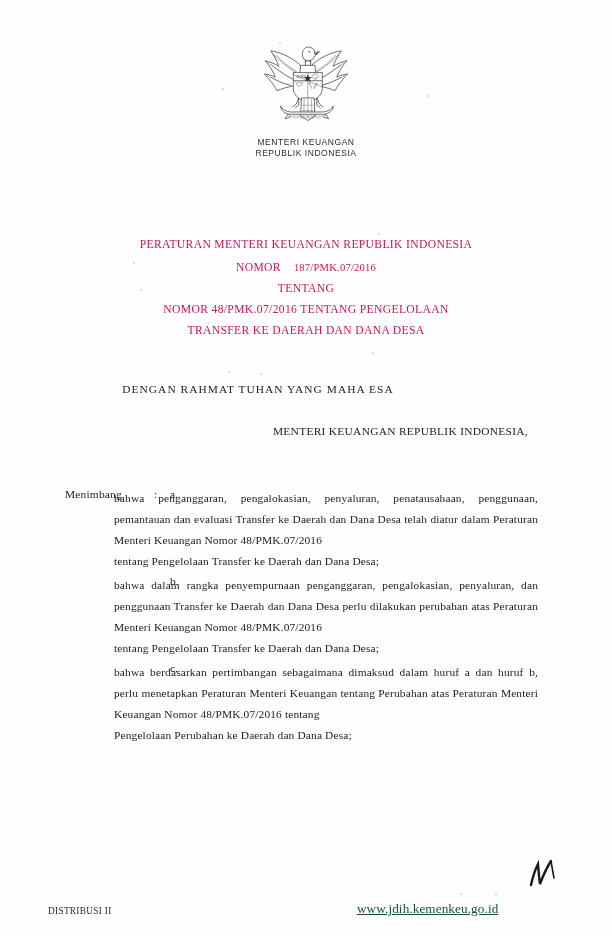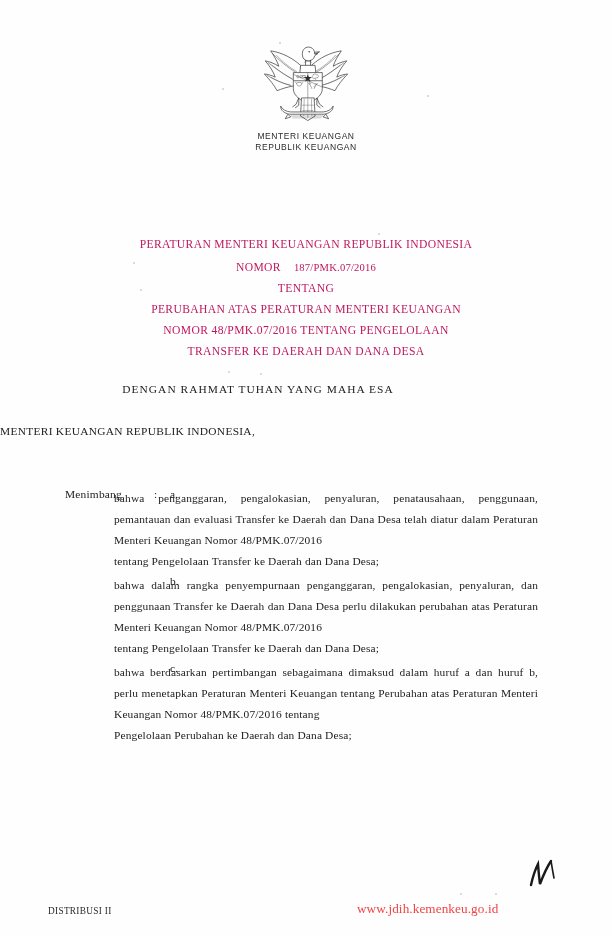--- a/index.html
+++ b/index.html
@@ -34,21 +34,21 @@
     height: 86px;
   }
   .ministry-line {
     font-family: "Liberation Sans", sans-serif;
     font-size: 8.5px;
     letter-spacing: 0.55px;
     color: #2b2b2b;
     line-height: 11px;
   }
   .ministry-wrap {
-    margin-top: 5px;
+    margin-top: 11px;
   }
   .salinan {
     font-family: "Liberation Serif", serif;
     font-weight: bold;
     font-size: 11.5px;
     letter-spacing: 1.1px;
     color: #111111;
     margin-top: 9px;
   }
 
@@ -91,21 +91,21 @@
     text-align: center;
     font-size: 11.4px;
     letter-spacing: 1.05px;
     color: #222222;
   }
   .authority {
     position: absolute;
     top: 425px;
     left: 0;
     width: 528px;
-    text-align: left;
+    text-align: right;
     font-size: 11.4px;
     letter-spacing: 0.3px;
     color: #222222;
   }
 
   
   .considering {
     position: absolute;
     top: 488px;
     left: 0;
@@ -276,31 +276,30 @@
                  C156 154 148 158 138 159 L66 159 C56 158 48 154 44 146 Z" fill="#ffffff"></path>
         <path d="M60 164 L54 174 L66 170 Z" fill="#ffffff"></path>
         <path d="M144 164 L150 174 L138 170 Z" fill="#ffffff"></path>
         <line x1="66" y1="168" x2="138" y2="168" stroke-width="0.7"></line>
         <line x1="70" y1="172" x2="134" y2="172" stroke-width="0.6"></line>
       </g>
     </svg>
 
     <div class="ministry-wrap">
       <div class="ministry-line">MENTERI KEUANGAN</div>
-      <div class="ministry-line">REPUBLIK KEUANGAN</div>
+      <div class="ministry-line">REPUBLIK INDONESIA</div>
     </div>
   </div>
 
   <div class="title-block">
     <div class="title-line">PERATURAN MENTERI KEUANGAN REPUBLIK INDONESIA</div>
     <div class="nomor-line">
       <span class="nomor-label">NOMOR</span><span class="nomor-value">187/PMK.07/2016</span>
     </div>
     <div class="title-line">TENTANG</div>
-    <div class="title-line">PERUBAHAN ATAS PERATURAN MENTERI KEUANGAN</div>
     <div class="title-line">NOMOR 48/PMK.07/2016 TENTANG PENGELOLAAN</div>
     <div class="title-line">TRANSFER KE DAERAH DAN DANA DESA</div>
   </div>
 
   <div class="invocation">DENGAN RAHMAT TUHAN YANG MAHA ESA</div>
   <div class="authority">MENTERI KEUANGAN REPUBLIK INDONESIA,</div>
 
   <div class="considering">
     <div class="consider-label">Menimbang</div>
     <div class="consider-colon">:</div>
@@ -320,15 +319,15 @@
       <div class="clause-text last-left"><span>bahwa berdasarkan pertimbangan sebagaimana dimaksud dalam huruf a dan huruf b, perlu menetapkan Peraturan Menteri Keuangan tentang Perubahan atas Peraturan Menteri Keuangan Nomor 48/PMK.07/2016 tentang</span> <span class="tail">Pengelolaan Perubahan ke Daerah dan Dana Desa;</span></div>
     </div>
   </div>
 
   <svg class="paraf" viewBox="0 0 40 34" aria-hidden="true">
     <path d="M7 27 C9 18 12 10 14 6 C14.5 12 15 19 16 26 C19 18 23 9 27 3" fill="none" stroke="#1a1a1a" stroke-width="2.4" stroke-linecap="round"></path>
     <path d="M27 3 C28 9 29 15 30 20" fill="none" stroke="#1a1a1a" stroke-width="1.6" stroke-linecap="round"></path>
   </svg>
 
   <div class="distribusi">DISTRIBUSI II</div>
-  <div class="jdih-url" style="color: #ef4444;">www.jdih.kemenkeu.go.id</div>
+  <div class="jdih-url" style="color: #14532d; text-decoration: underline;">www.jdih.kemenkeu.go.id</div>
 
 </div>
 
 </body></html>

